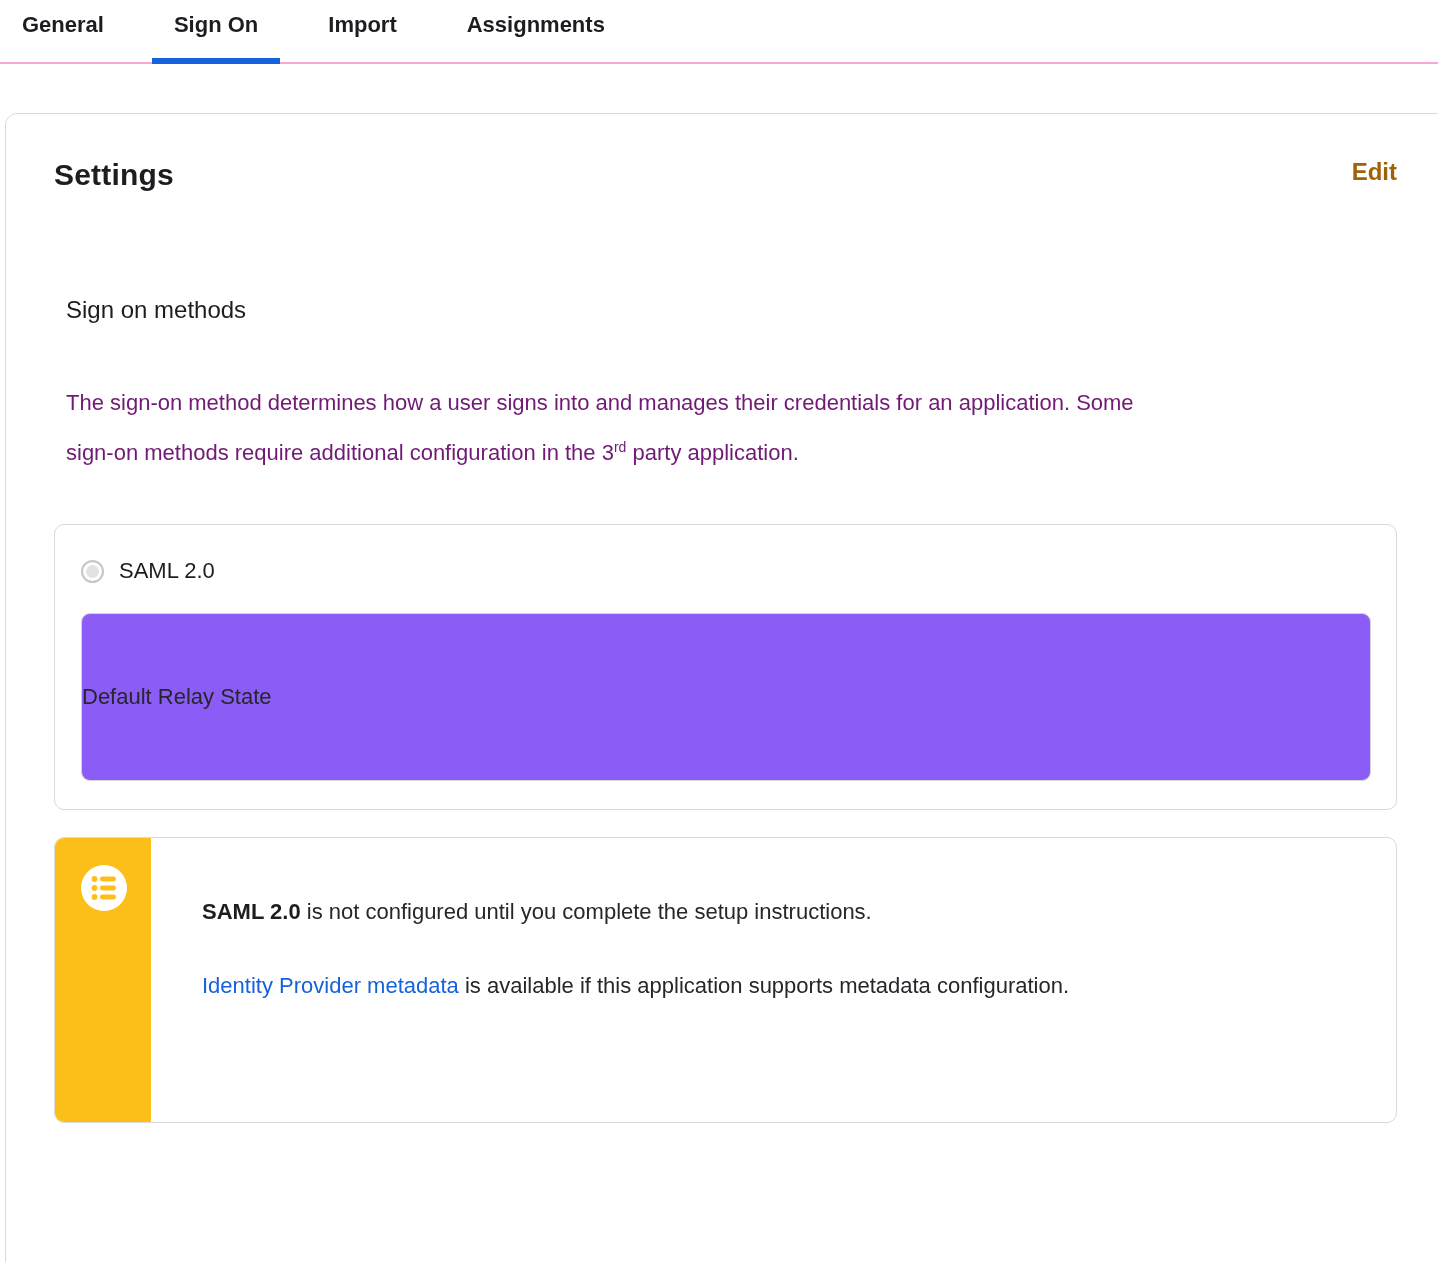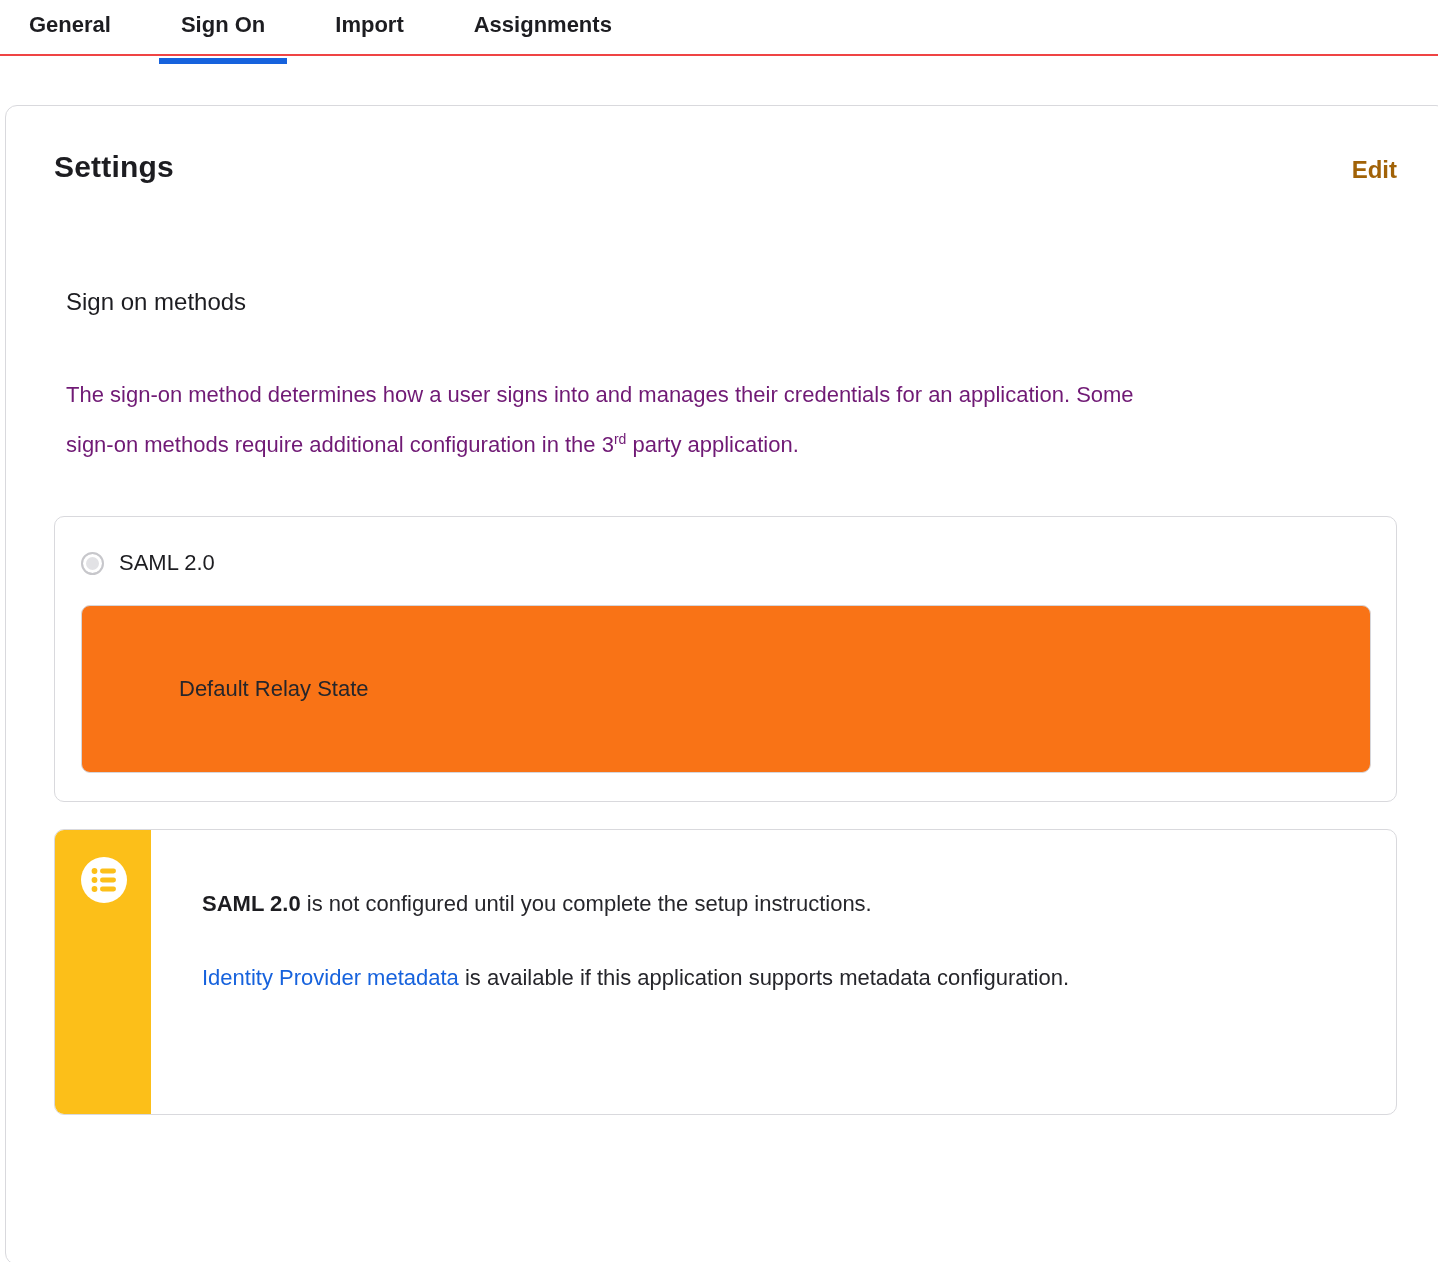--- a/index.html
+++ b/index.html
@@ -9,23 +9,23 @@
     overflow: hidden;
     background: #ffffff;
     font-family: "Liberation Sans", sans-serif;
     color: #1d1d21;
   }
 
   
   .tabbar {
     display: flex;
     align-items: flex-start;
-    padding: 8px 0 0 7px;
-    height: 56px;
-    border-bottom: 2px solid #ef4444;
+    padding: 8px 0 0 0;
+    height: 64px;
+    border-bottom: 2px solid #f9a8d4;
     position: relative;
   }
   .tab {
     position: relative;
     font-size: 22px;
     font-weight: 700;
     padding: 4px 22px;
     margin-right: 26px;
     color: #1d1d21;
     cursor: pointer;
@@ -46,21 +46,21 @@
     width: 1443px;            
     min-height: 1160px;
     border: 1px solid #d9d9dd;
     border-radius: 12px;
     padding: 44px 50px 80px 48px;
     background: #fff;
   }
   .card-header {
     display: flex;
     justify-content: space-between;
-    align-items: flex-end;
+    align-items: flex-start;
   }
   .card-title {
     margin: 0;
     font-size: 30px;
     font-weight: 700;
     letter-spacing: 0.2px;
   }
   .edit-link {
     font-size: 24px;
     font-weight: 700;
@@ -109,24 +109,23 @@
     cursor: default;
   }
   .radio-label { margin-left: 15px; font-size: 22px; color: #1d1d21; }
   .field-box {
     margin-top: 29px;
     height: 168px;
     border: 1px solid #d6d6da;
     border-radius: 9px;
     display: flex;
     align-items: center;
-    padding-left: 97px;
     font-size: 22px;
     color: #26262b;
-    background: #f97316;
+    background: #8b5cf6;
   }
 
   
   .callout {
     position: relative;
     margin-top: 27px;
     border: 1px solid #d9d9dd;
     border-radius: 10px;
     padding: 37px 40px 40px 147px;
     min-height: 286px;

